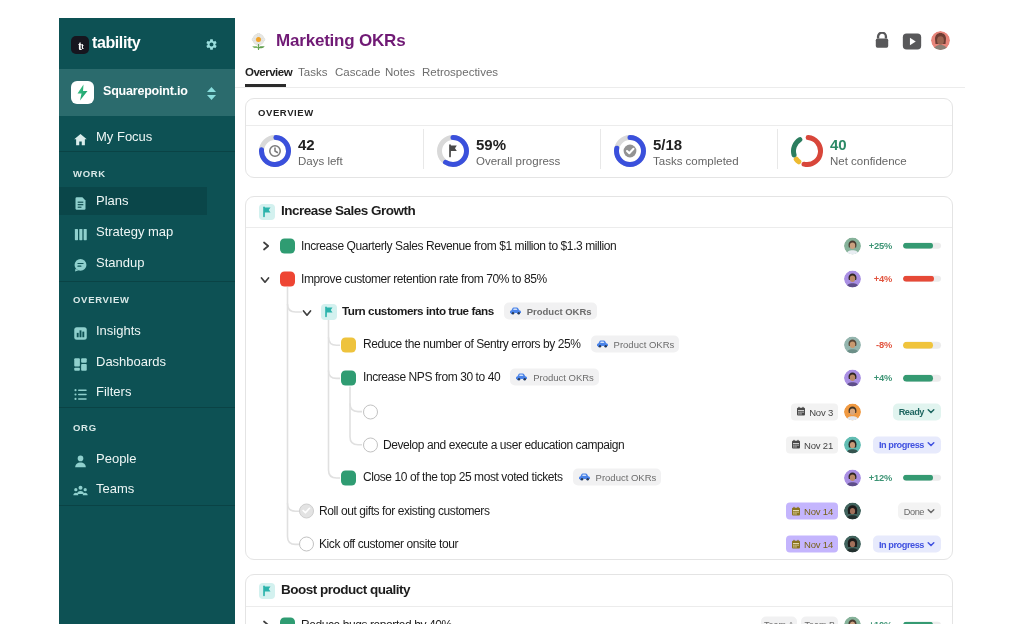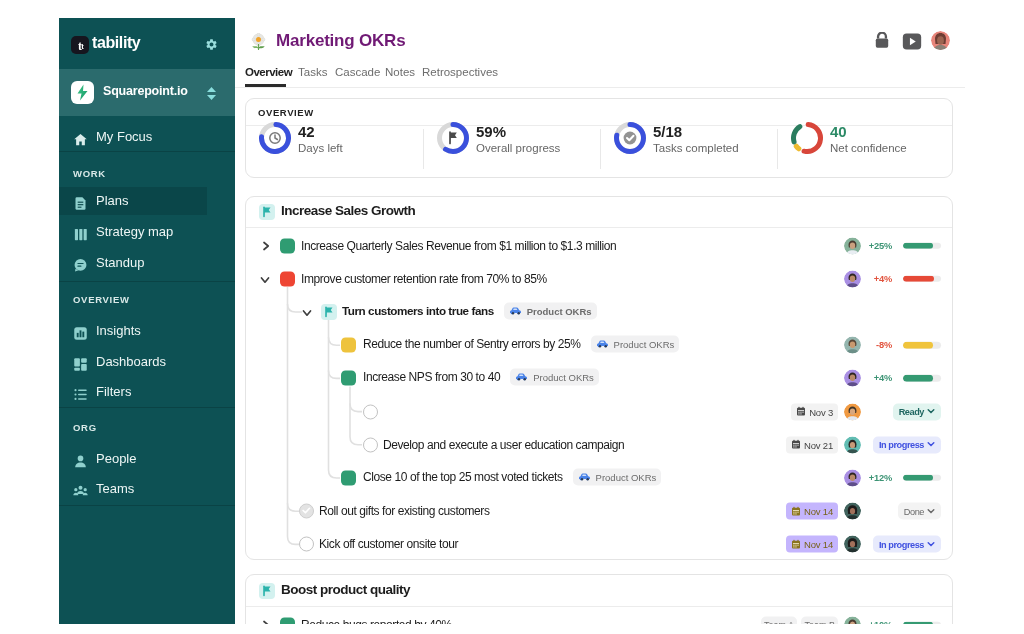--- a/index.html
+++ b/index.html
@@ -34,21 +34,21 @@
 .tab.active { color:#222; font-weight:bold; letter-spacing:-0.5px; }
 .tab-underline { position:absolute; left:10px; top:66px; width:41px; height:2.5px; background:#2b2b2b; }
 .tab-border { position:absolute; left:0; top:69px; width:730px; height:1px; background:#ececec; }
 
 .card { position:absolute; left:10px; width:708px; background:#fff; border:1px solid #e4e4e4; border-radius:9px; }
 .card-hd { position:absolute; left:0; top:0; right:0; border-bottom:1px solid #ececec; }
 
 
 .ov-card { top:80px; height:80px; }
 .ov-label { position:absolute; left:12px; top:8px; font-size:9.5px; font-weight:bold; letter-spacing:0.6px; color:#222; }
-.stat { position:absolute; top:18px; width:177px; height:50px; }
+.stat { position:absolute; top:31px; width:177px; height:50px; }
 .stat .ring { position:absolute; left:13px; top:5px; }
 .stat .num { position:absolute; left:52px; top:6px; font-size:15px; font-weight:bold; color:#222; }
 .stat .lab { position:absolute; left:52px; top:25px; font-size:11.5px; color:#666; }
 .stat-div { position:absolute; top:30px; width:1px; height:40px; background:#e8e8e8; }
 
 
 .plan-hd-flag { position:absolute; left:13px; top:7px; width:16px; height:16px; border-radius:4px; background:#d3f1ef; }
 .plan-hd-title { position:absolute; left:35px; top:6px; font-size:13.5px; letter-spacing:-0.5px; font-weight:bold; color:#1d1d1d; }
 .row { position:absolute; left:0; right:0; height:33px; }
 .row .txt { position:absolute; top:50%; transform:translateY(-50%); font-size:12px; letter-spacing:-0.42px; color:#1c1c1c; white-space:nowrap; }

